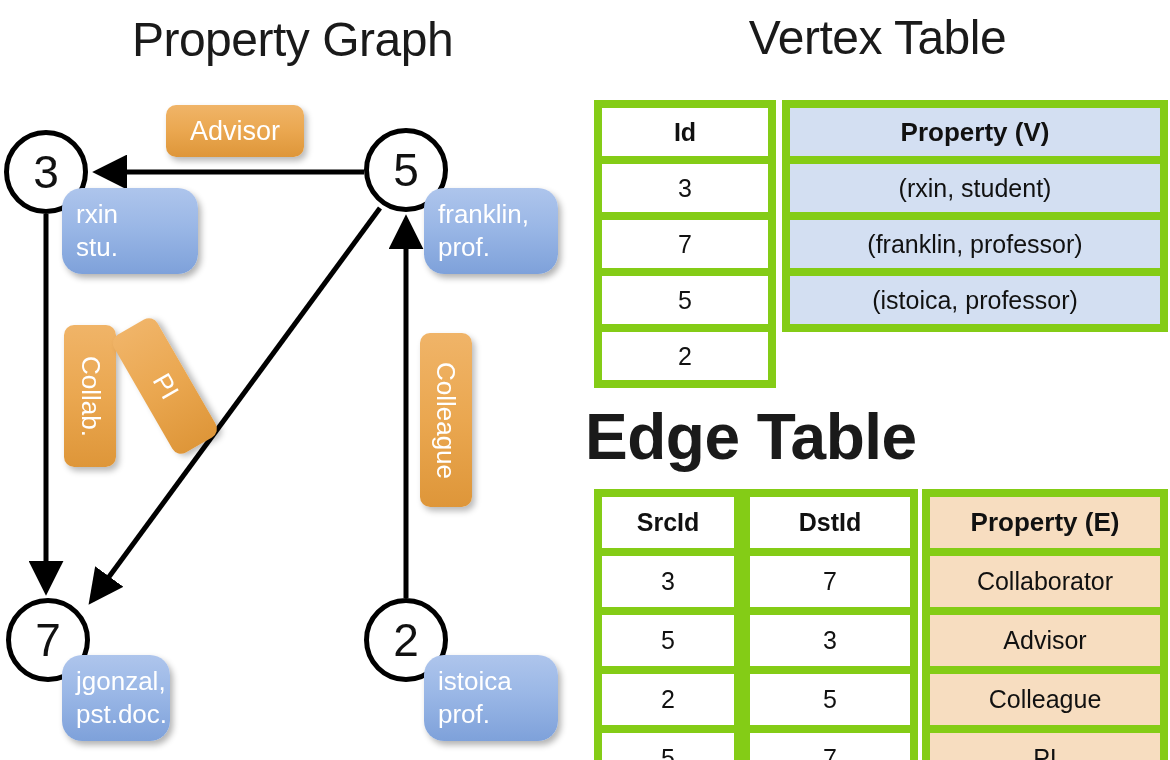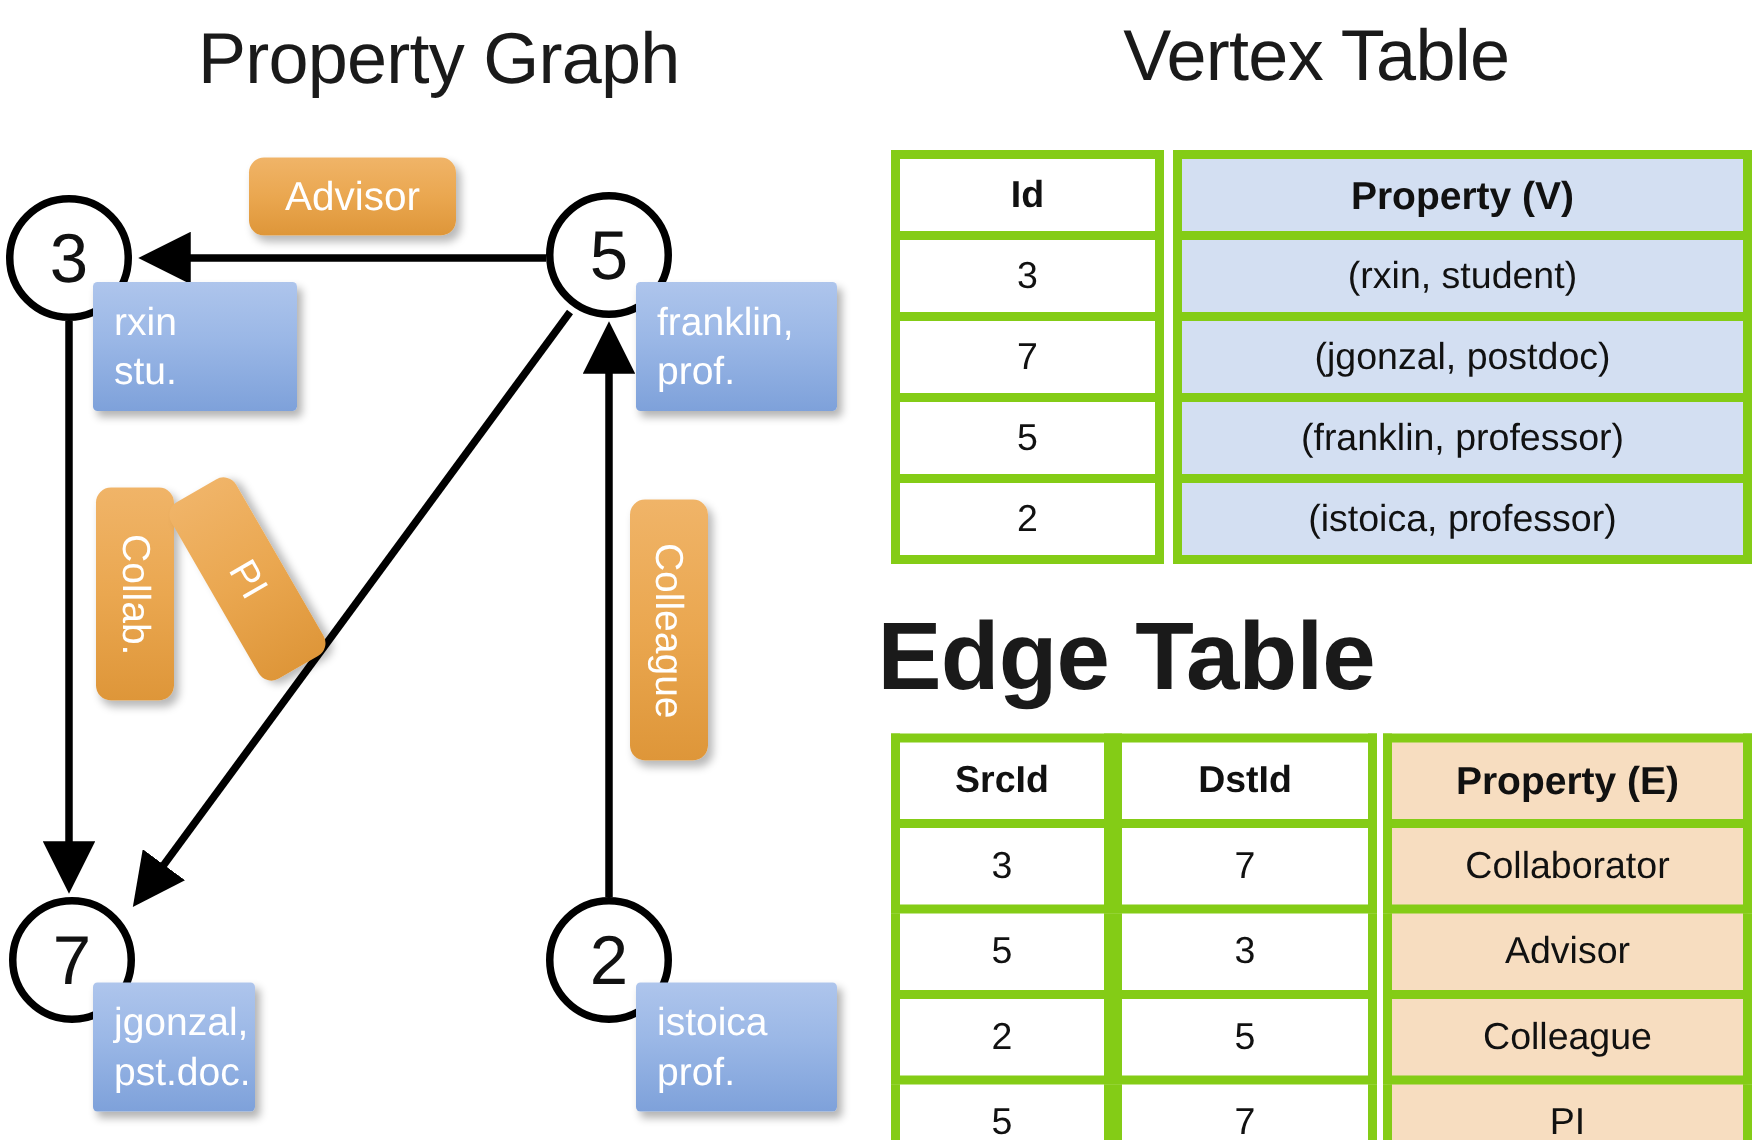--- a/index.html
+++ b/index.html
@@ -58,21 +58,21 @@
     z-index: 4;
   }
   #node-3 { left: 4px;   top: 130px; }
   #node-5 { left: 364px; top: 128px; }
   #node-7 { left: 6px;   top: 598px; }
   #node-2 { left: 364px; top: 598px; }
 
   
   .prop-box {
     position: absolute;
-    border-radius: 3px;
+    border-radius: 20px;
     background: linear-gradient(to bottom, #aec5ec 0%, #9ab7e6 45%, #7ea1da 100%);
     color: #ffffff;
     font-size: 26px;
     font-weight: 300;
     line-height: 1.25;
     padding: 10px 14px;
     box-sizing: border-box;
     box-shadow: 3px 4px 6px rgba(0,0,0,0.30);
     z-index: 6;
     font-family: "Liberation Sans", sans-serif;
@@ -125,21 +125,21 @@
   }
 
   
   .tbl {
     position: absolute;
     border-collapse: collapse;
     font-family: "Liberation Sans", sans-serif;
     font-weight: 300;
   }
   .tbl td, .tbl th {
-    border: 6px solid #84cc16;
+    border: 8px solid #84cc16;
     text-align: center;
     font-weight: 300;
     color: #111;
     padding: 0;
   }
   .tbl th { font-weight: 700; }
 
   
   #vertex-id-tbl  { left: 594px; top: 100px; width: 182px; }
   #vertex-id-tbl td, #vertex-id-tbl th { height: 48px; font-size: 25px; background: #fff; }
@@ -254,23 +254,20 @@
 
 <table class="tbl" id="vertex-prop-tbl">
   <tbody>
       <tr>
     <th>Property (V)</th>
   </tr>
   <tr>
     <td>(rxin, student)</td>
   </tr>
   <tr>
-    <td>(jgonzal, postdoc)</td>
-  </tr>
-  <tr>
     <td>(franklin, professor)</td>
   </tr>
   <tr>
     <td>(istoica, professor)</td>
   </tr>
 </tbody>
   </table>
 
 <table class="tbl" id="edge-src-tbl">
   <tbody>

